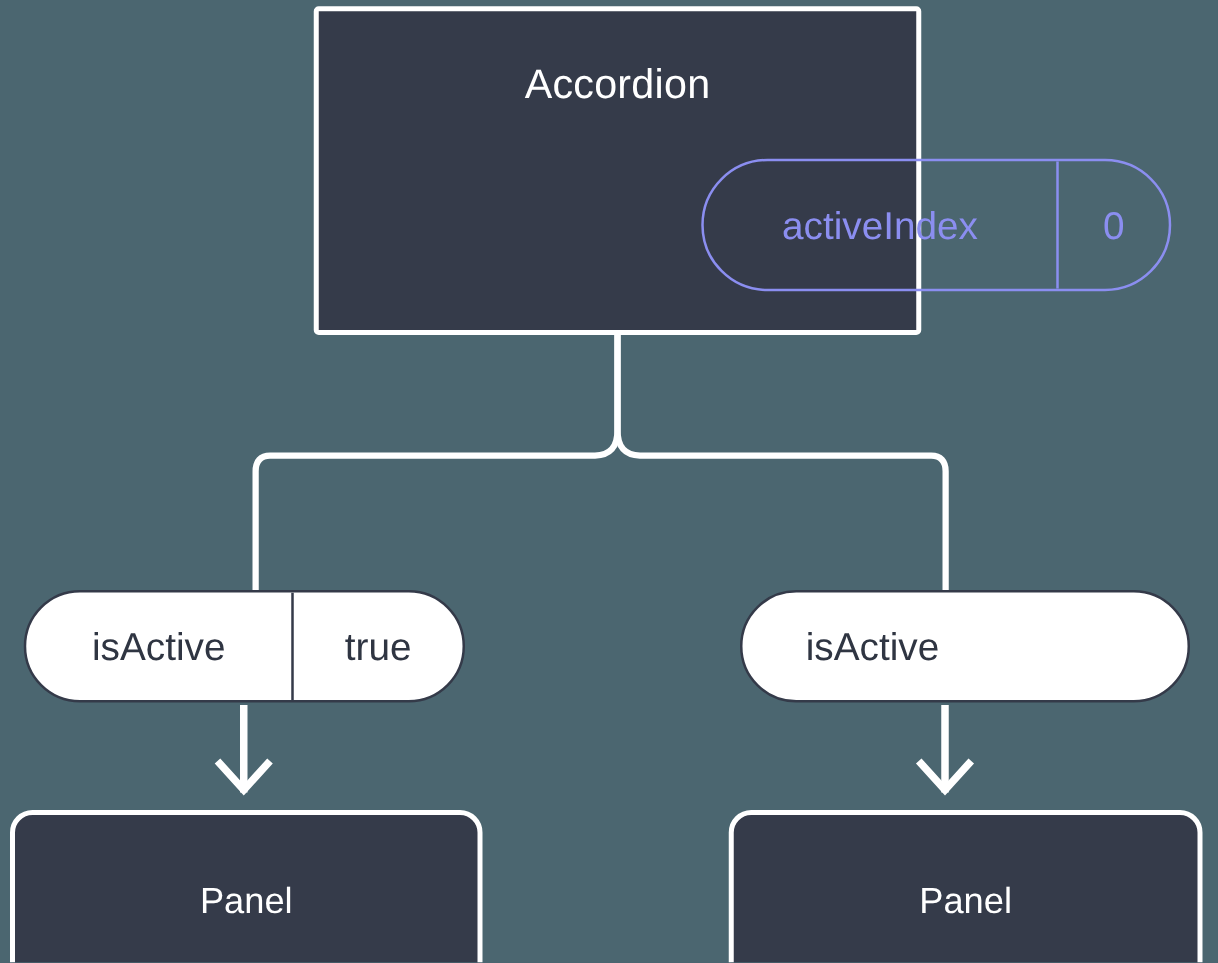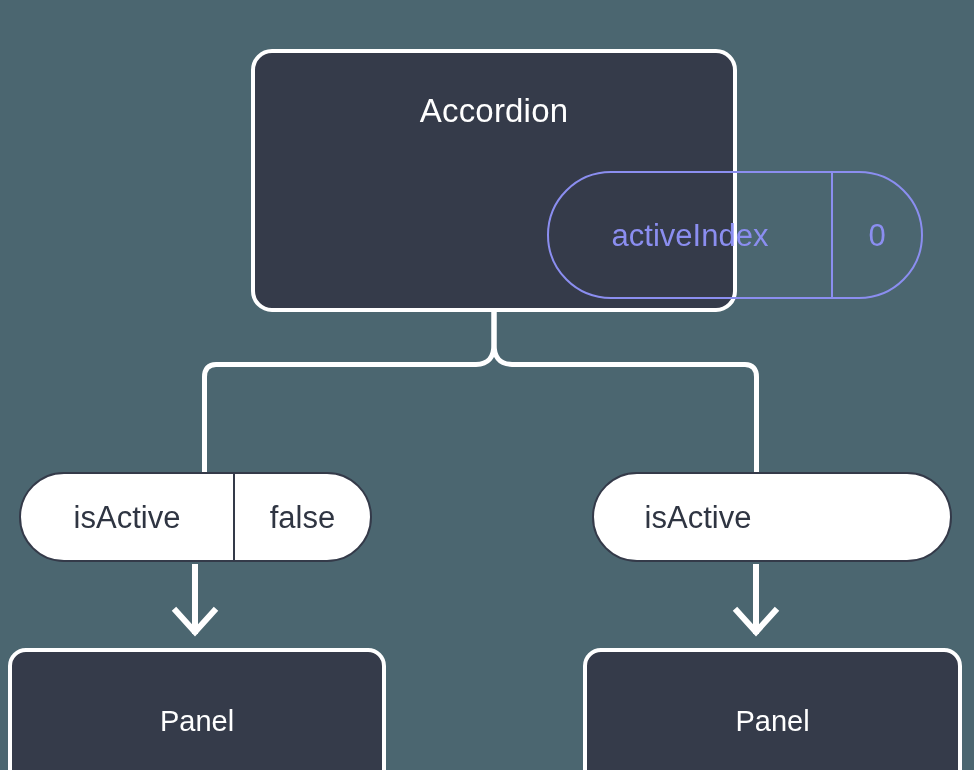--- a/index.html
+++ b/index.html
@@ -28,25 +28,24 @@
     height: 770px;
     pointer-events: none;
   }
 
   
   .node-box {
     position: absolute;
     box-sizing: border-box;
     background: #353b4a;
     border: 4px solid #ffffff;
-    border-radius: 21px;
+    border-radius: 4px;
     display: flex;
     flex-direction: column;
     align-items: center;
-    margin-top: 44px;
   }
   #accordion-box {
     left: 251px;
     top: 5px;
     width: 486px;
     height: 263px;
     justify-content: flex-start;
   }
   .node-title {
     color: #ffffff;
@@ -122,21 +121,21 @@
   }
   .pill.filled .pill-key,
   .pill.filled .pill-val {
     color: #2f3542;
     font-size: 31px;
   }
   .pill.filled .pill-val {
     border-left: 2px solid #343a49;
   }
 
-  #active-index-pill { left: 292px; top: 118px; width: 376px; height: 128px; text-align: right; }
+  #active-index-pill { left: 306px; top: 118px; width: 376px; height: 106px; text-align: right; }
   #active-index-pill .pill-key { width: 282px; }
   #active-index-pill .pill-val { width: 90px; }
 
   #pill-left  { left: 19px;  top: 472px; width: 353px; height: 90px; }
   #pill-left  .pill-key { width: 212px; }
   #pill-left  .pill-val { width: 137px; }
 
   #pill-right { left: 592px; top: 472px; width: 360px; height: 90px; }
   #pill-right .pill-key { width: 208px; }
   #pill-right .pill-val { width: 148px; }
@@ -170,21 +169,21 @@
     <div class="node-title">Accordion</div>
 
     <div id="active-index-pill" class="pill outlined">
       <span class="pill-key">activeIndex</span>
       <span class="pill-val">0</span>
     </div>
   </div>
 
   <div id="pill-left" class="pill filled">
     <span class="pill-key">isActive</span>
-    <span class="pill-val">false</span>
+    <span class="pill-val">true</span>
   </div>
 
   <div id="pill-right" class="pill filled">
     <span class="pill-key">isActive</span>
   </div>
 
   <div id="panel-left" class="panel-box">
     <span class="panel-label">Panel</span>
   </div>
 

